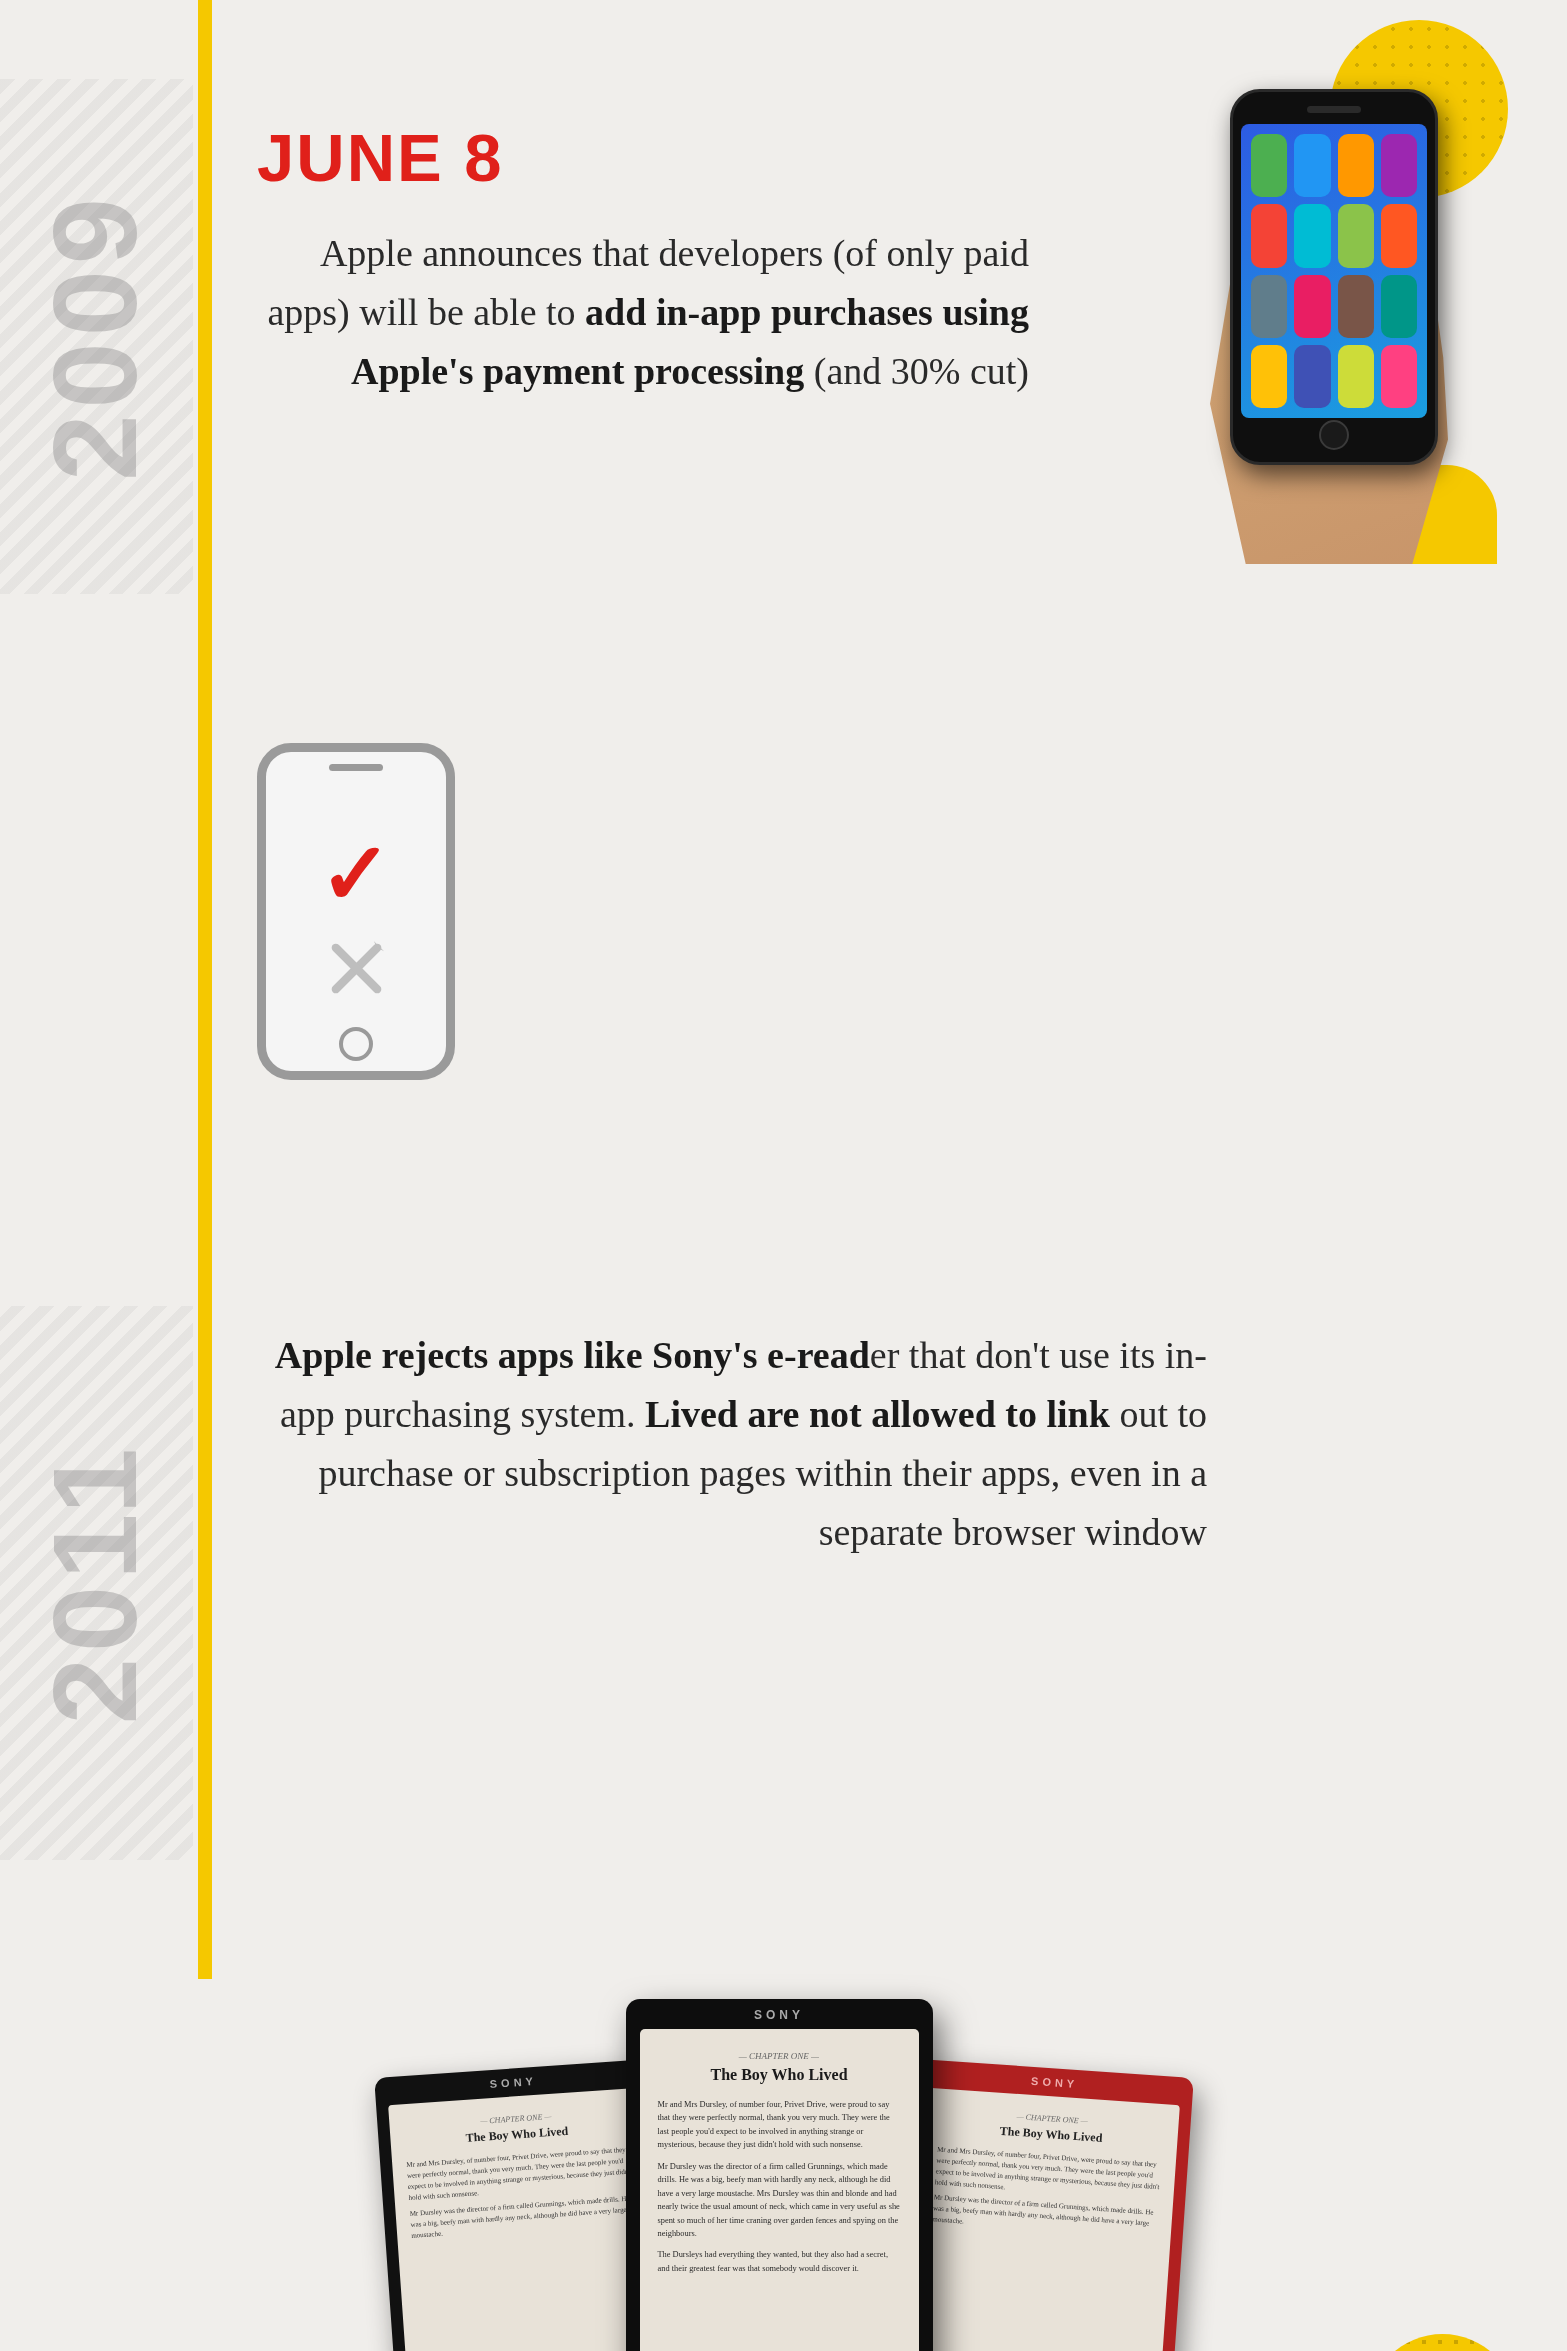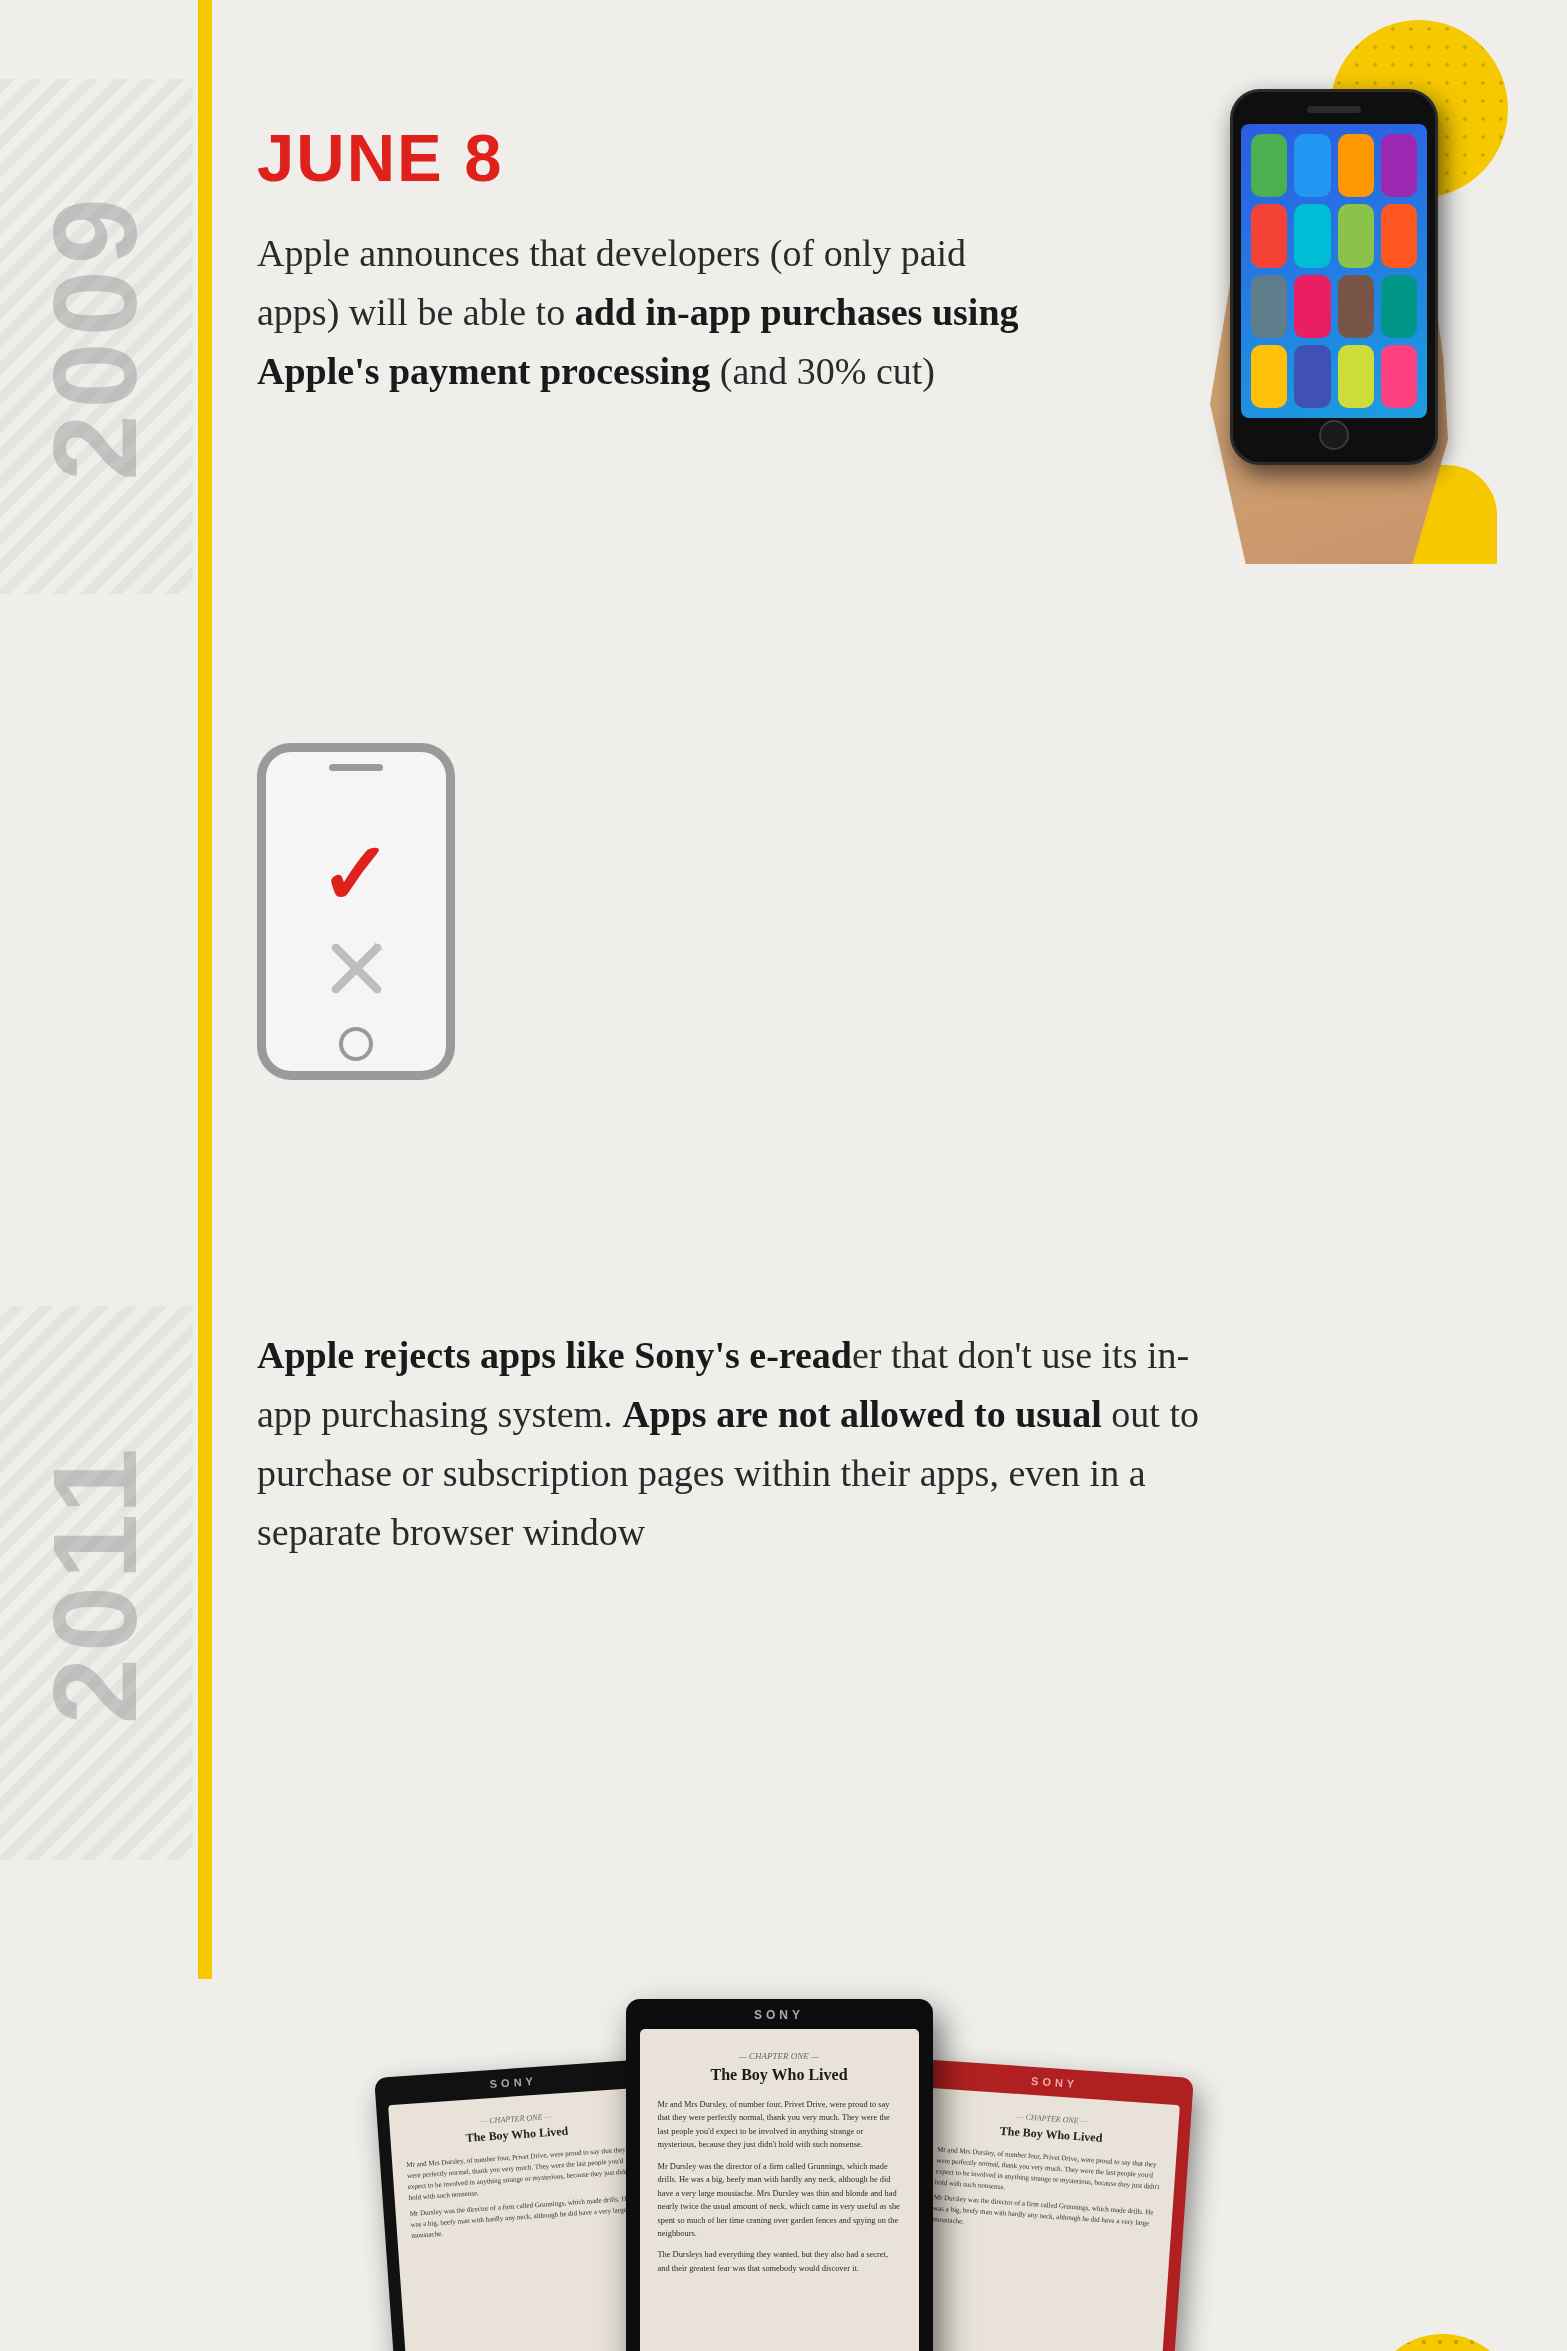--- a/index.html
+++ b/index.html
@@ -49,20 +49,21 @@
       letter-spacing: 2px;
       margin-bottom: 28px;
     }
 
     .body-text {
       font-size: 38px;
       line-height: 1.55;
       color: #2a2a2a;
       font-family: Georgia, serif;
       max-width: 772px;
+      text-align: right;
     }
 
     .body-text strong {
       font-weight: 900;
       color: #1a1a1a;
     }
   </style>
 </head>
 <body>
 
@@ -160,21 +161,21 @@
     <div style="position:absolute; left:0; top:79px; width:193px; height:554px; background: repeating-linear-gradient(-45deg, transparent, transparent 10px, rgba(160,160,160,0.13) 10px, rgba(160,160,160,0.13) 20px); z-index:0;"></div>
 
     <div style="position:absolute; left:0; top:99px; width:188px; height:515px; display:flex; align-items:center; justify-content:center; z-index:1; overflow:hidden;">
       <span style="writing-mode:vertical-rl; transform:rotate(180deg); font-size:119px; font-weight:900; color:#888; opacity:0.4; letter-spacing:6px; font-family:Arial,sans-serif;">2011</span>
     </div>
 
     <div style="position:absolute; left:198px; top:0; width:14px; height:100%; background:#f5c800; z-index:2;"></div>
 
     <div style="margin-left:257px; margin-right:79px; position:relative; z-index:3; padding-top:20px;">
       <div class="body-text" style="max-width:950px;">
-        <strong>Apple rejects apps like Sony's e-read</strong>er that don't use its in-app purchasing system. <strong>Apps are not allowed to usual</strong> out to purchase or subscription pages within their apps, even in a separate browser window
+        <strong>Apple rejects apps like Sony's e-read</strong>er that don't use its in-app purchasing system. <strong>Lived are not allowed to link</strong> out to purchase or subscription pages within their apps, even in a separate browser window
       </div>
     </div>
   </div>
 
   <div style="position:relative; min-height:535px; display:flex; align-items:flex-end; justify-content:center; padding-bottom:59px;">
 
     <div style="position:absolute; bottom:50px; right:50px; width:149px; height:149px; border-radius:50%; background:#f5c800; z-index:1; background-image: radial-gradient(circle, rgba(0,0,0,0.18) 2.5px, transparent 2.5px); background-size: 16px 16px;"></div>
 
     <div style="position:relative; width:792px; height:495px; z-index:2;">
 

